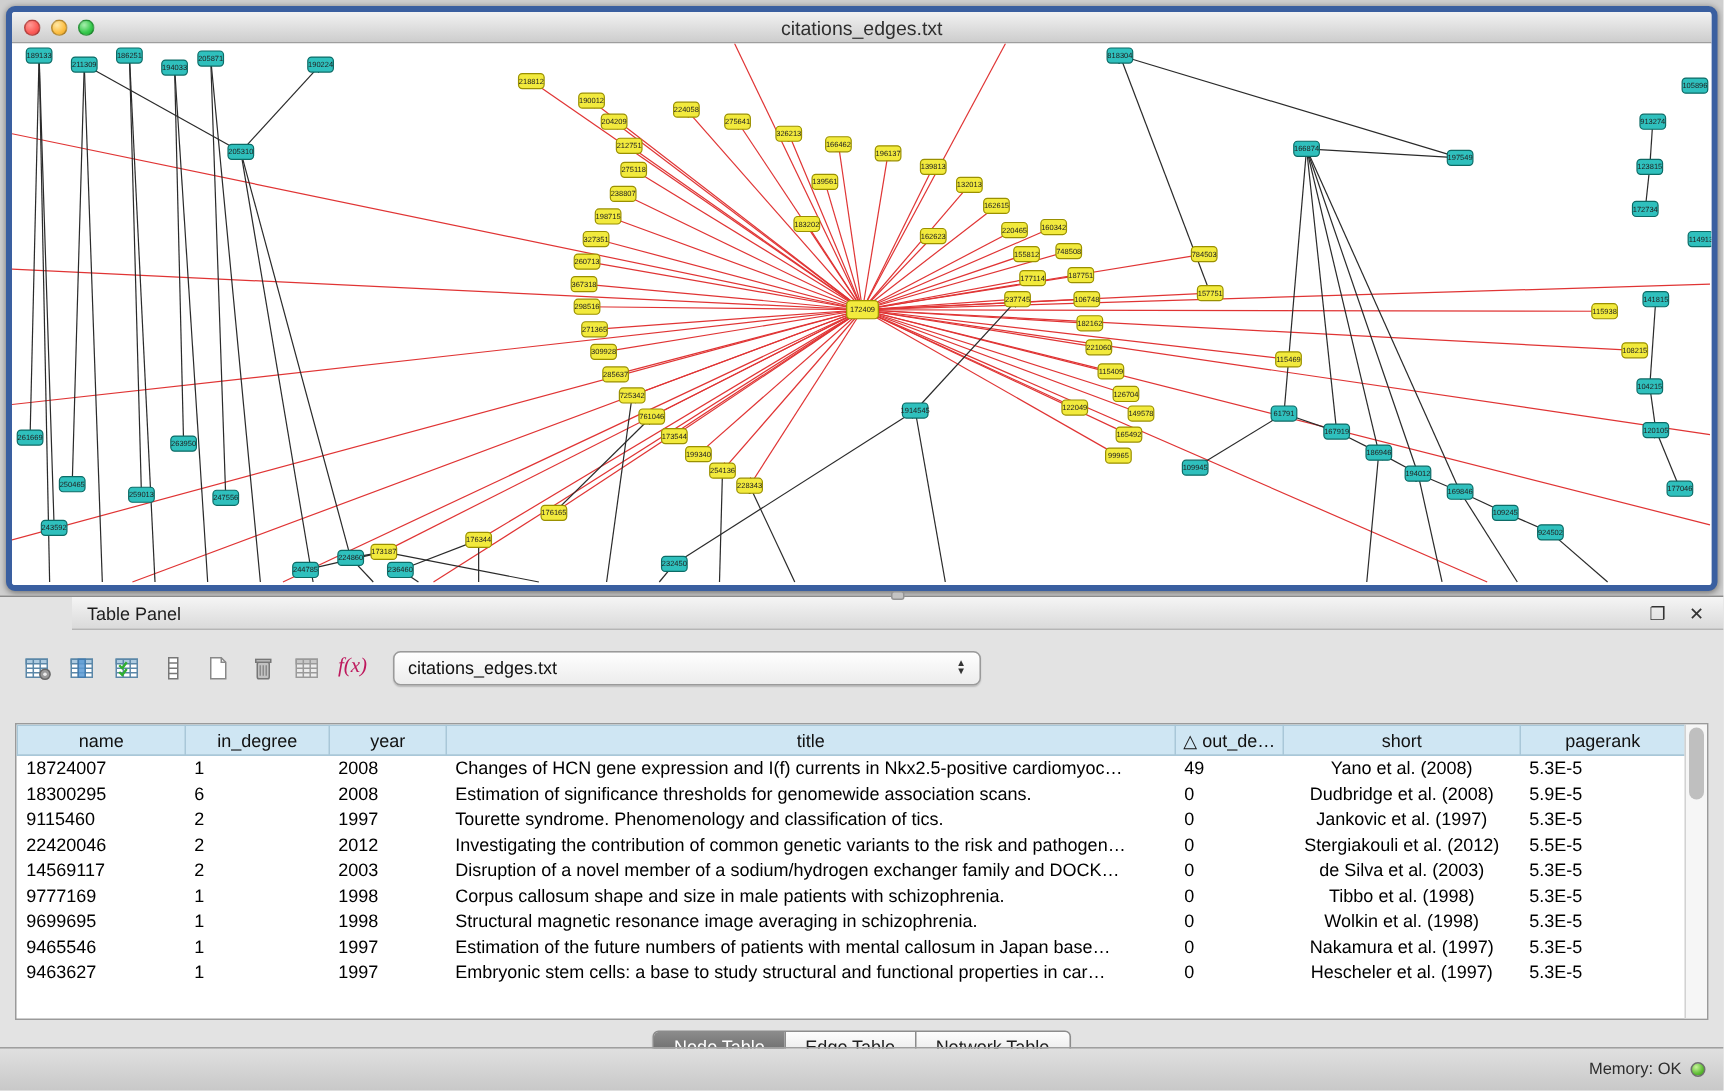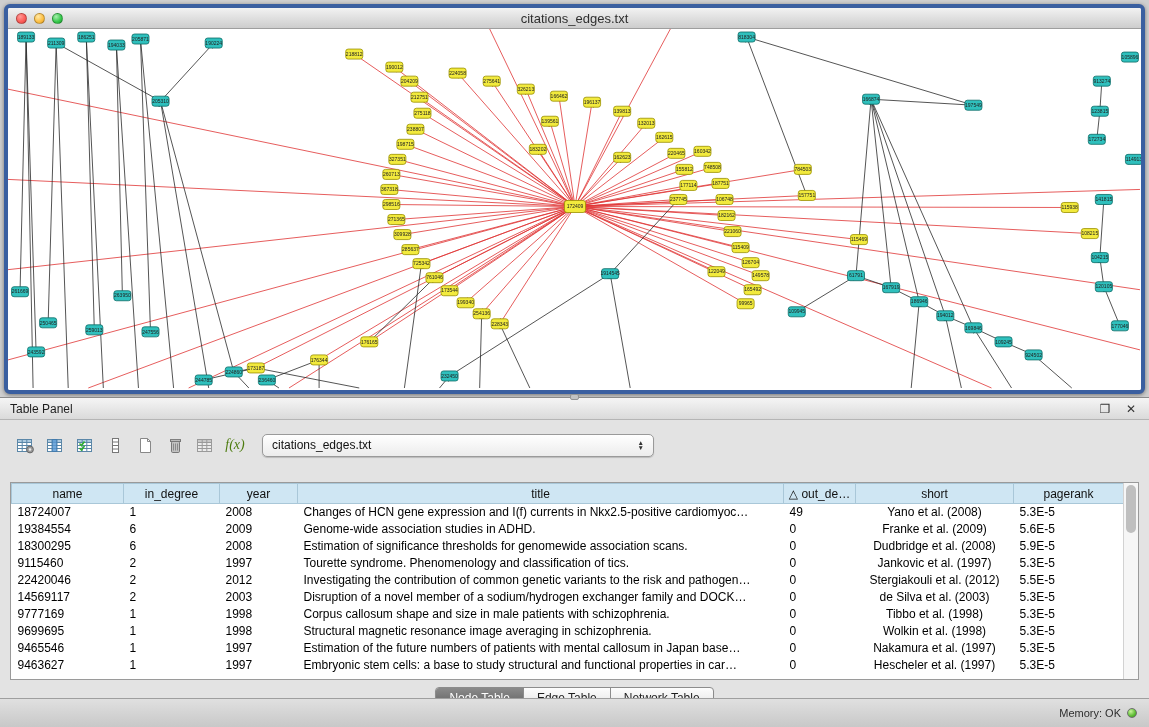--- a/index.html
+++ b/index.html
@@ -29,41 +29,41 @@
   .light.red    { background:radial-gradient(circle at 35% 30%, #ff9a96, #fc5b57 60%, #d94743); }
   .light.yellow { background:radial-gradient(circle at 35% 30%, #ffe9a8, #fdbe41 60%, #df9f27); }
   .light.green  { background:radial-gradient(circle at 35% 30%, #a8efae, #34c84a 60%, #23a436); }
   .win-title { flex:1; text-align:center; font-size:13px; color:#2f2f2f; }
   .graph-area { position:absolute; top:21px; left:0; right:0; bottom:0; background:#fff; }
   .graph-area svg { width:100%; height:100%; display:block; }
 
   
   .table-panel {
     position:absolute; left:0; top:397px; width:1149px; height:301px;
-    background:#e3e3e3; border-top:1px solid #8a8a8a;
+    background:#e3e3e3; border-top:1px solid #8a8a8a;padding-left:48px;
   }
   .panel-header {
     height:22px; background:linear-gradient(#f5f5f5,#dadada);
     border-bottom:1px solid #b5b5b5;
     display:flex; align-items:center; padding:0 10px;
     font-size:12px; color:#1d1d1d; position:relative;
   }
   .grip {
     position:absolute; top:-4px; left:calc(50% - 5px);
     width:9px; height:6px; background:#c3c3c3;
     border:1px solid #949494; border-radius:2px;
   }
   .panel-header .spacer { flex:1; }
   .hdr-icon { width:16px; height:16px; display:flex; align-items:center; justify-content:center;
               color:#333; font-size:12px; margin-left:10px; cursor:default; }
   .panel-content { position:absolute; top:22px; left:0; right:0; bottom:0; padding:9px 10px 0; }
 
   .toolbar { display:flex; align-items:center; height:32px; }
   .tool-btn { width:30px; height:28px; display:flex; align-items:center; justify-content:center; border-radius:4px; }
-  .tool-btn.fx { font-family:"Liberation Serif", serif; font-style:italic; font-size:14px; color:#4d7c0f; }
+  .tool-btn.fx { font-family:"Liberation Serif", serif; font-style:italic; font-size:14px; color:#be185d; }
   .combo {
     margin-left:12px; width:392px; height:23px;
     border:1px solid #9a9a9a; border-radius:5px;
     background:linear-gradient(#ffffff,#ececec);
     display:flex; align-items:center; padding:0 9px;
     font-size:12px; color:#111;
     box-shadow:0 1px 1px rgba(0,0,0,.18);
   }
   .combo .arrows { margin-left:auto; display:flex; flex-direction:column; font-size:6.5px; line-height:5px; color:#333; }
 
@@ -751,29 +751,20 @@
               <tr>
                 <td>18724007</td>
                 <td>1</td>
                 <td>2008</td>
                 <td>Changes of HCN gene expression and I(f) currents in Nkx2.5-positive cardiomyoc…</td>
                 <td>49</td>
                 <td class="col-short">Yano et al. (2008)</td>
                 <td>5.3E-5</td>
               </tr>
               <tr>
-                <td>19384554</td>
-                <td>6</td>
-                <td>2009</td>
-                <td>Genome-wide association studies in ADHD.</td>
-                <td>0</td>
-                <td class="col-short">Franke et al. (2009)</td>
-                <td>5.6E-5</td>
-              </tr>
-              <tr>
                 <td>18300295</td>
                 <td>6</td>
                 <td>2008</td>
                 <td>Estimation of significance thresholds for genomewide association scans.</td>
                 <td>0</td>
                 <td class="col-short">Dudbridge et al. (2008)</td>
                 <td>5.9E-5</td>
               </tr>
               <tr>
                 <td>9115460</td>

